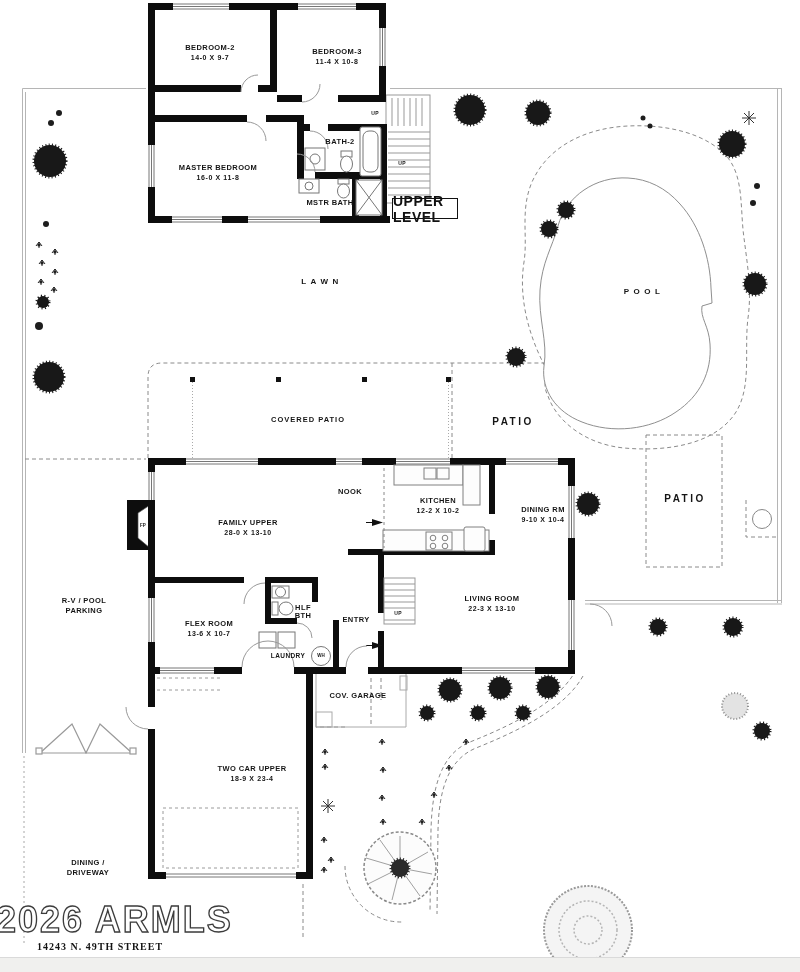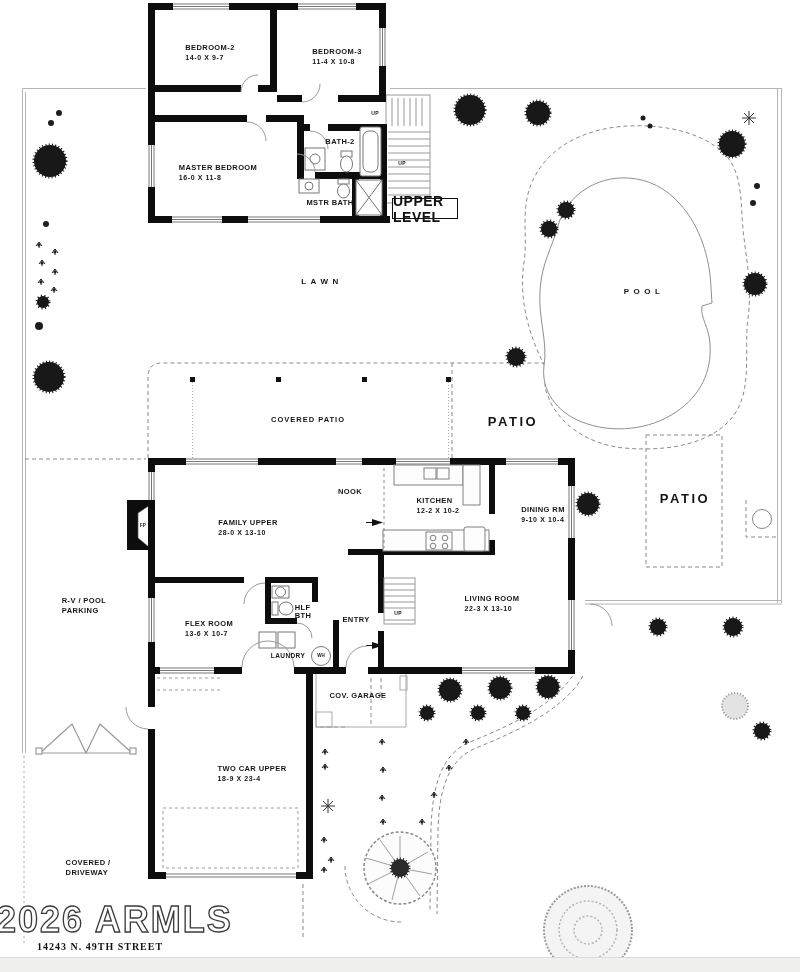--- a/index.html
+++ b/index.html
@@ -1,23 +1,23 @@
 <!DOCTYPE html>
 <html><head>
 <meta charset="utf-8">
 <style>
   html,body{margin:0;padding:0;background:#fff;}
   #plan{position:relative;width:800px;height:972px;background:#ffffff;overflow:hidden;
         font-family:"Liberation Sans","DejaVu Sans",sans-serif;}
   #decor{position:absolute;left:0;top:0;}
-  .lbl{position:absolute;transform:translate(-50%,-50%);white-space:nowrap;
+  .lbl{position:absolute;transform:translate(-50%,-50%);text-align:center;white-space:nowrap;
        color:#151515;font-weight:bold;font-size:7.5px;line-height:9.5px;letter-spacing:.4px;}
   .lbl .rd{font-size:7px;letter-spacing:.6px;}
   .ls4{letter-spacing:4.5px;font-size:8px;}
-  .ls2{letter-spacing:2.5px;font-size:13px;}
+  .ls2{letter-spacing:2.5px;font-size:10px;}
   .tiny{font-size:5px;letter-spacing:.2px;line-height:6px;}
   .microtxt{font-size:4.5px;letter-spacing:0;}
   .tagbox{position:absolute;left:392px;top:198px;width:64px;height:19px;border:1.2px solid #111;
           background:#fff;display:flex;align-items:center;justify-content:center;
           font-weight:bold;font-size:14px;letter-spacing:.5px;color:#111;}
   .brand{position:absolute;left:-4px;top:899px;font-size:36px;font-weight:bold;letter-spacing:2px;
          color:#fefefe;-webkit-text-stroke:1.3px #3b3b3b;text-shadow:0 0 1px #777;}
   .address{position:absolute;left:37px;top:941px;font-family:"Liberation Serif","DejaVu Serif",serif;
            font-weight:bold;font-size:10px;letter-spacing:1px;color:#131313;}
   .footerbar{position:absolute;left:0;top:957px;width:800px;height:15px;background:#f0f0ee;
@@ -374,21 +374,21 @@
 <div class="lbl ls4" style="left:322px;top:282px">LAWN</div>
 <div class="lbl ls4" style="left:644px;top:292px">POOL</div>
 <div class="lbl" style="left:308px;top:420px;letter-spacing:1px">COVERED PATIO</div>
 <div class="lbl ls2" style="left:513px;top:422px">PATIO</div>
 <div class="lbl ls2" style="left:685px;top:499px">PATIO</div>
 <div class="lbl" style="left:84px;top:605px">
   <div>R-V  /  POOL</div>
   <div>PARKING</div>
 </div>
 <div class="lbl" style="left:88px;top:867px">
-  <div>COVERED  /</div>
+  <div>DINING  /</div>
   <div>DRIVEWAY</div>
 </div>
 
 <div class="lbl" style="left:248px;top:527px">
   <div class="rn">FAMILY UPPER</div>
   <div class="rd">28-0  X  13-10</div>
 </div>
 <div class="lbl" style="left:350px;top:492px">NOOK</div>
 <div class="lbl" style="left:438px;top:505px">
   <div class="rn">KITCHEN</div>

